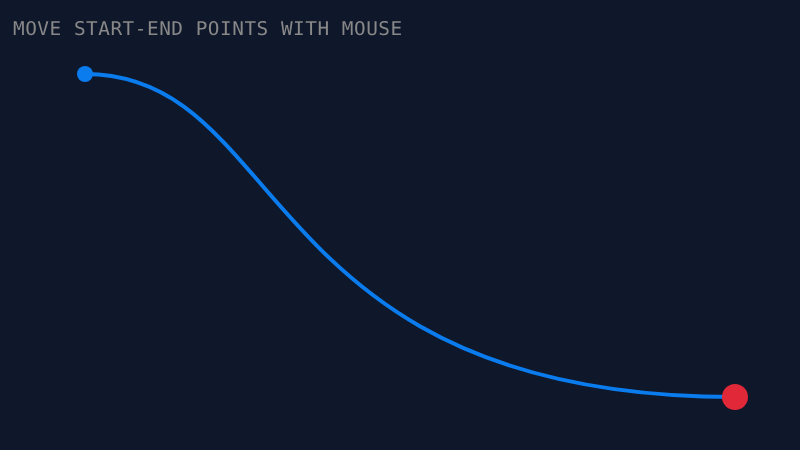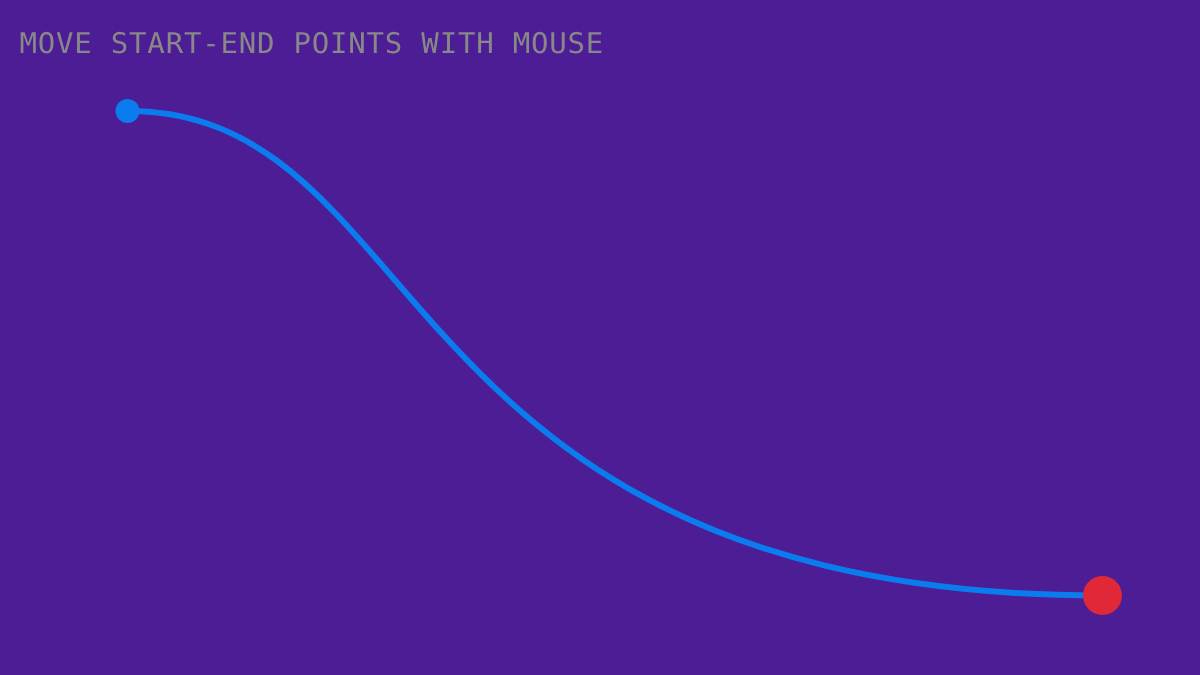--- a/index.html
+++ b/index.html
@@ -53,21 +53,21 @@
     height: 450px;
     display: block;
   }
   .handle {
     cursor: pointer;
   }
 </style>
 </head>
 <body>
 
-<div id="app" style="background: #4c1d95;">
+<div id="app" style="background: #0f172a;">
 
   <div id="canvas-stage">
 
     <svg class="curve-svg" viewBox="0 0 800 450" xmlns="http://www.w3.org/2000/svg">
 
       <path id="bezier-path" fill="none" stroke="#0a7cee" stroke-width="4" stroke-linecap="round" stroke-linejoin="round" d="M 85 74 C 290 74 255 397 735 397"></path>
 
       <circle id="start-handle" class="handle" cx="85" cy="74" r="8" fill="#0a7cee"></circle>
 
       <circle id="end-handle" class="handle" cx="735" cy="397" r="13" fill="#e02839"></circle>

